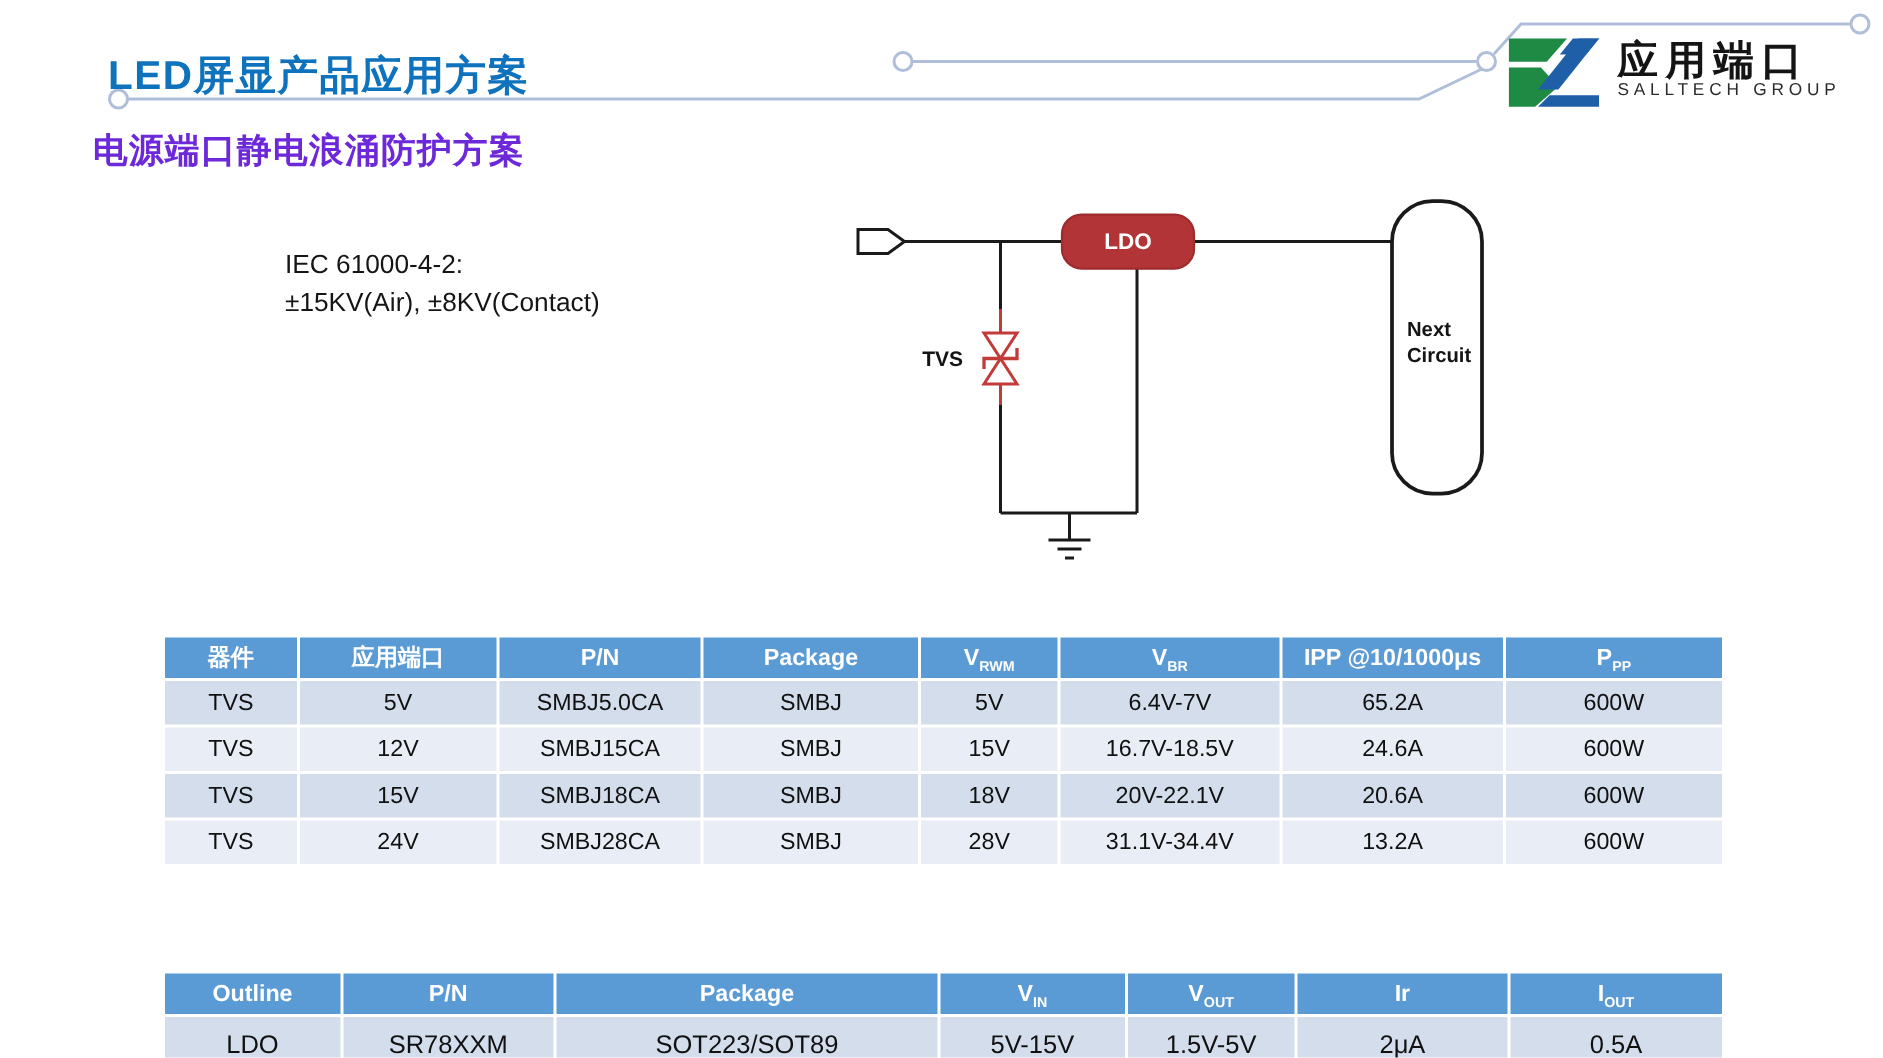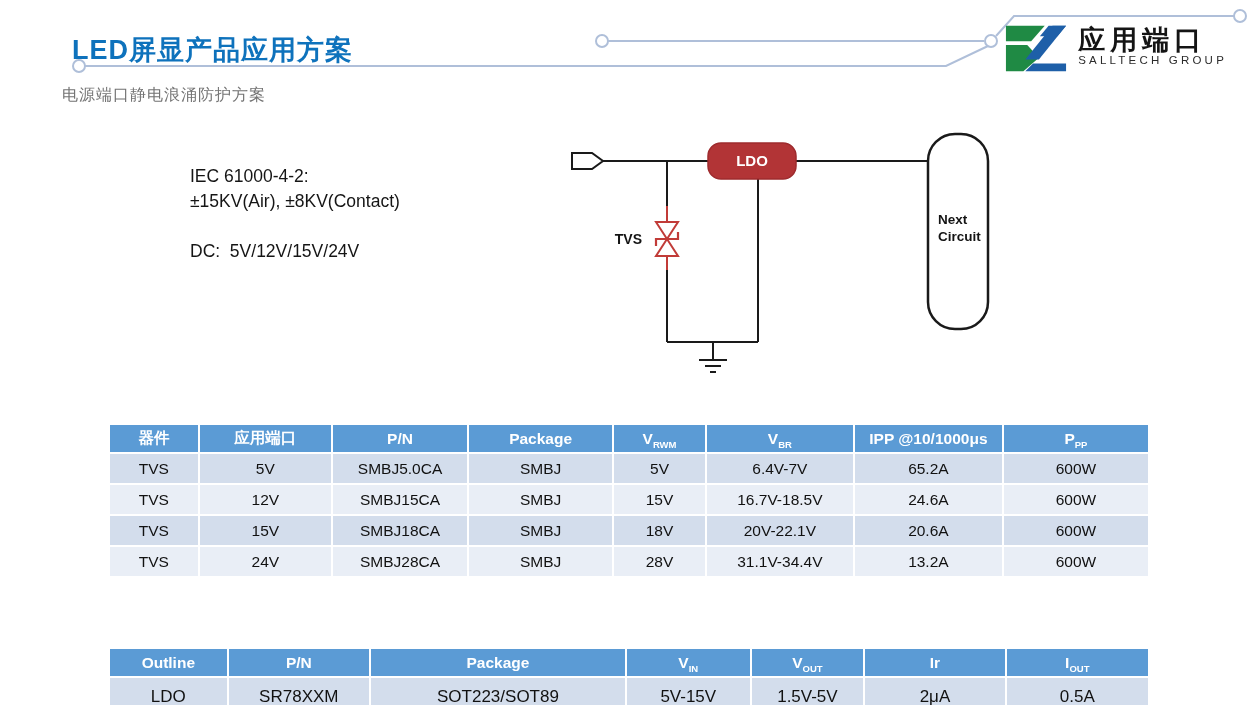--- a/index.html
+++ b/index.html
@@ -11,21 +11,21 @@
   .slide{position:absolute;inset:0;}
 
   
   .deco-svg{position:absolute;left:0;top:0;width:1255px;height:110px;}
   .page-title{
     position:absolute;left:72px;top:32px;margin:0;
     font-size:27px;font-weight:bold;color:#0E72BC;letter-spacing:1px;
   }
   .section-subtitle{
     position:absolute;left:62px;top:85px;margin:0;
-    font-size:16px;font-weight:normal;color:#737373;letter-spacing:1px;
+    font-size:23px;font-weight:bold;color:#6d28d9;letter-spacing:1px;
   }
   .logo{
     position:absolute;right:28px;top:20px;display:flex;align-items:center;gap:10px;
   }
   .logo-text{display:flex;flex-direction:column;line-height:1;}
   .logo-cn{font-size:27px;font-weight:bold;color:#141414;letter-spacing:5px;white-space:nowrap;}
   .logo-en{font-size:11.5px;color:#2b2b2b;letter-spacing:3.2px;margin-top:1px;white-space:nowrap;}
 
   
   .specs{
@@ -83,21 +83,21 @@
       <polygon fill="#1E5FA8" points="30,44 64,44 64,52 22,52"></polygon>
     </svg>
     <div class="logo-text">
       <span class="logo-cn">应用端口</span>
       <span class="logo-en">SALLTECH GROUP</span>
     </div>
   </div>
 
   <h2 class="section-subtitle">电源端口静电浪涌防护方案</h2>
 
-  <div class="specs" id="specs-host"><div class="spec-group"><div class="spec-line">IEC 61000-4-2:</div><div class="spec-line">±15KV(Air), ±8KV(Contact)</div></div><div class="spec-group"><div class="spec-line">DC:  5V/12V/15V/24V</div></div></div>
+  <div class="specs" id="specs-host"><div class="spec-group"><div class="spec-line">IEC 61000-4-2:</div><div class="spec-line">±15KV(Air), ±8KV(Contact)</div></div></div>
 
   <svg class="diagram-svg" viewBox="0 0 460 270" xmlns="http://www.w3.org/2000/svg">
     <g stroke="#1a1a1a" stroke-width="2" fill="none">
 
       <polygon points="22,33 42,33 53,41 42,49 22,49" fill="#fff"></polygon>
 
       <path d="M53,41 H158"></path>
       <path d="M246,41 H378"></path>
       <path d="M117,41 V88"></path>
       <path d="M117,148 V222"></path>

